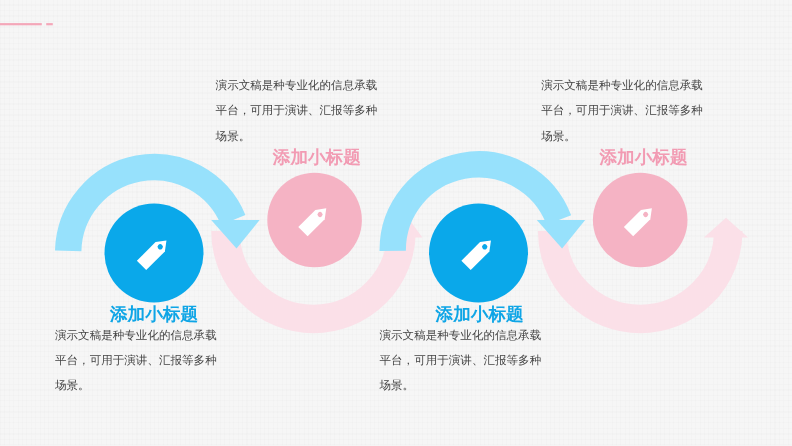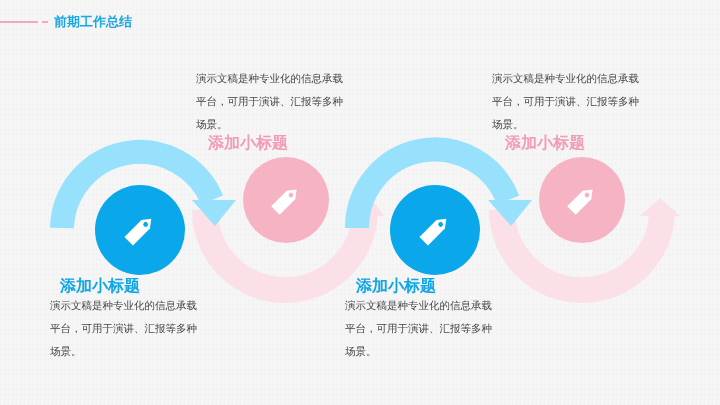--- a/index.html
+++ b/index.html
@@ -4,31 +4,30 @@
 <style>
   html,body{margin:0;padding:0;}
   body{width:720px;height:405px;overflow:hidden;background:#f6f6f6;position:relative;font-family:"DejaVu Sans",sans-serif;
     background-image:repeating-linear-gradient(90deg,rgba(0,0,0,0.012) 0 1px,transparent 1px 4px),repeating-linear-gradient(0deg,rgba(0,0,0,0.01) 0 1px,transparent 1px 5px);}
   .hdr{position:absolute;left:0;top:12px;height:20px;display:flex;align-items:center;}
   .hdr .line1{width:38px;height:1.5px;background:#f4a7b9;}
   .hdr .line2{width:6px;height:1.5px;background:#f4a7b9;margin-left:4px;}
   .hdr .title{margin-left:6px;font-size:13px;font-weight:bold;color:#1aa7e8;}
   svg.art{position:absolute;left:0;top:0;}
   .txt{position:absolute;font-size:10.5px;color:#444;line-height:23px;width:180px;}
-  .sub{position:absolute;font-size:16px;font-weight:bold;width:160px;}
+  .sub{position:absolute;font-size:16px;font-weight:bold;text-align:center;width:160px;}
   .sub.blue{color:#0ea5e6;}
   .sub.pink{color:#f29bb3;}
 </style>
 </head>
 <body>
 
 <div class="hdr">
   <div class="line1"></div>
   <div class="line2"></div>
-  <div class="title">前期工作总结</div>
 </div>
 
 <svg class="art" width="720" height="405" viewBox="0 0 720 405">
 
   <g>
     <path d="M205,210 A80,80 0 0 0 365,210" fill="none" stroke="#fbe0e8" stroke-width="26"></path>
     <polygon points="346,216 384,216 365,190" fill="#fbe0e8"></polygon>
   </g>
   <g>
     <path d="M502,210 A80,80 0 0 0 662,210" fill="none" stroke="#fbe0e8" stroke-width="26"></path>

